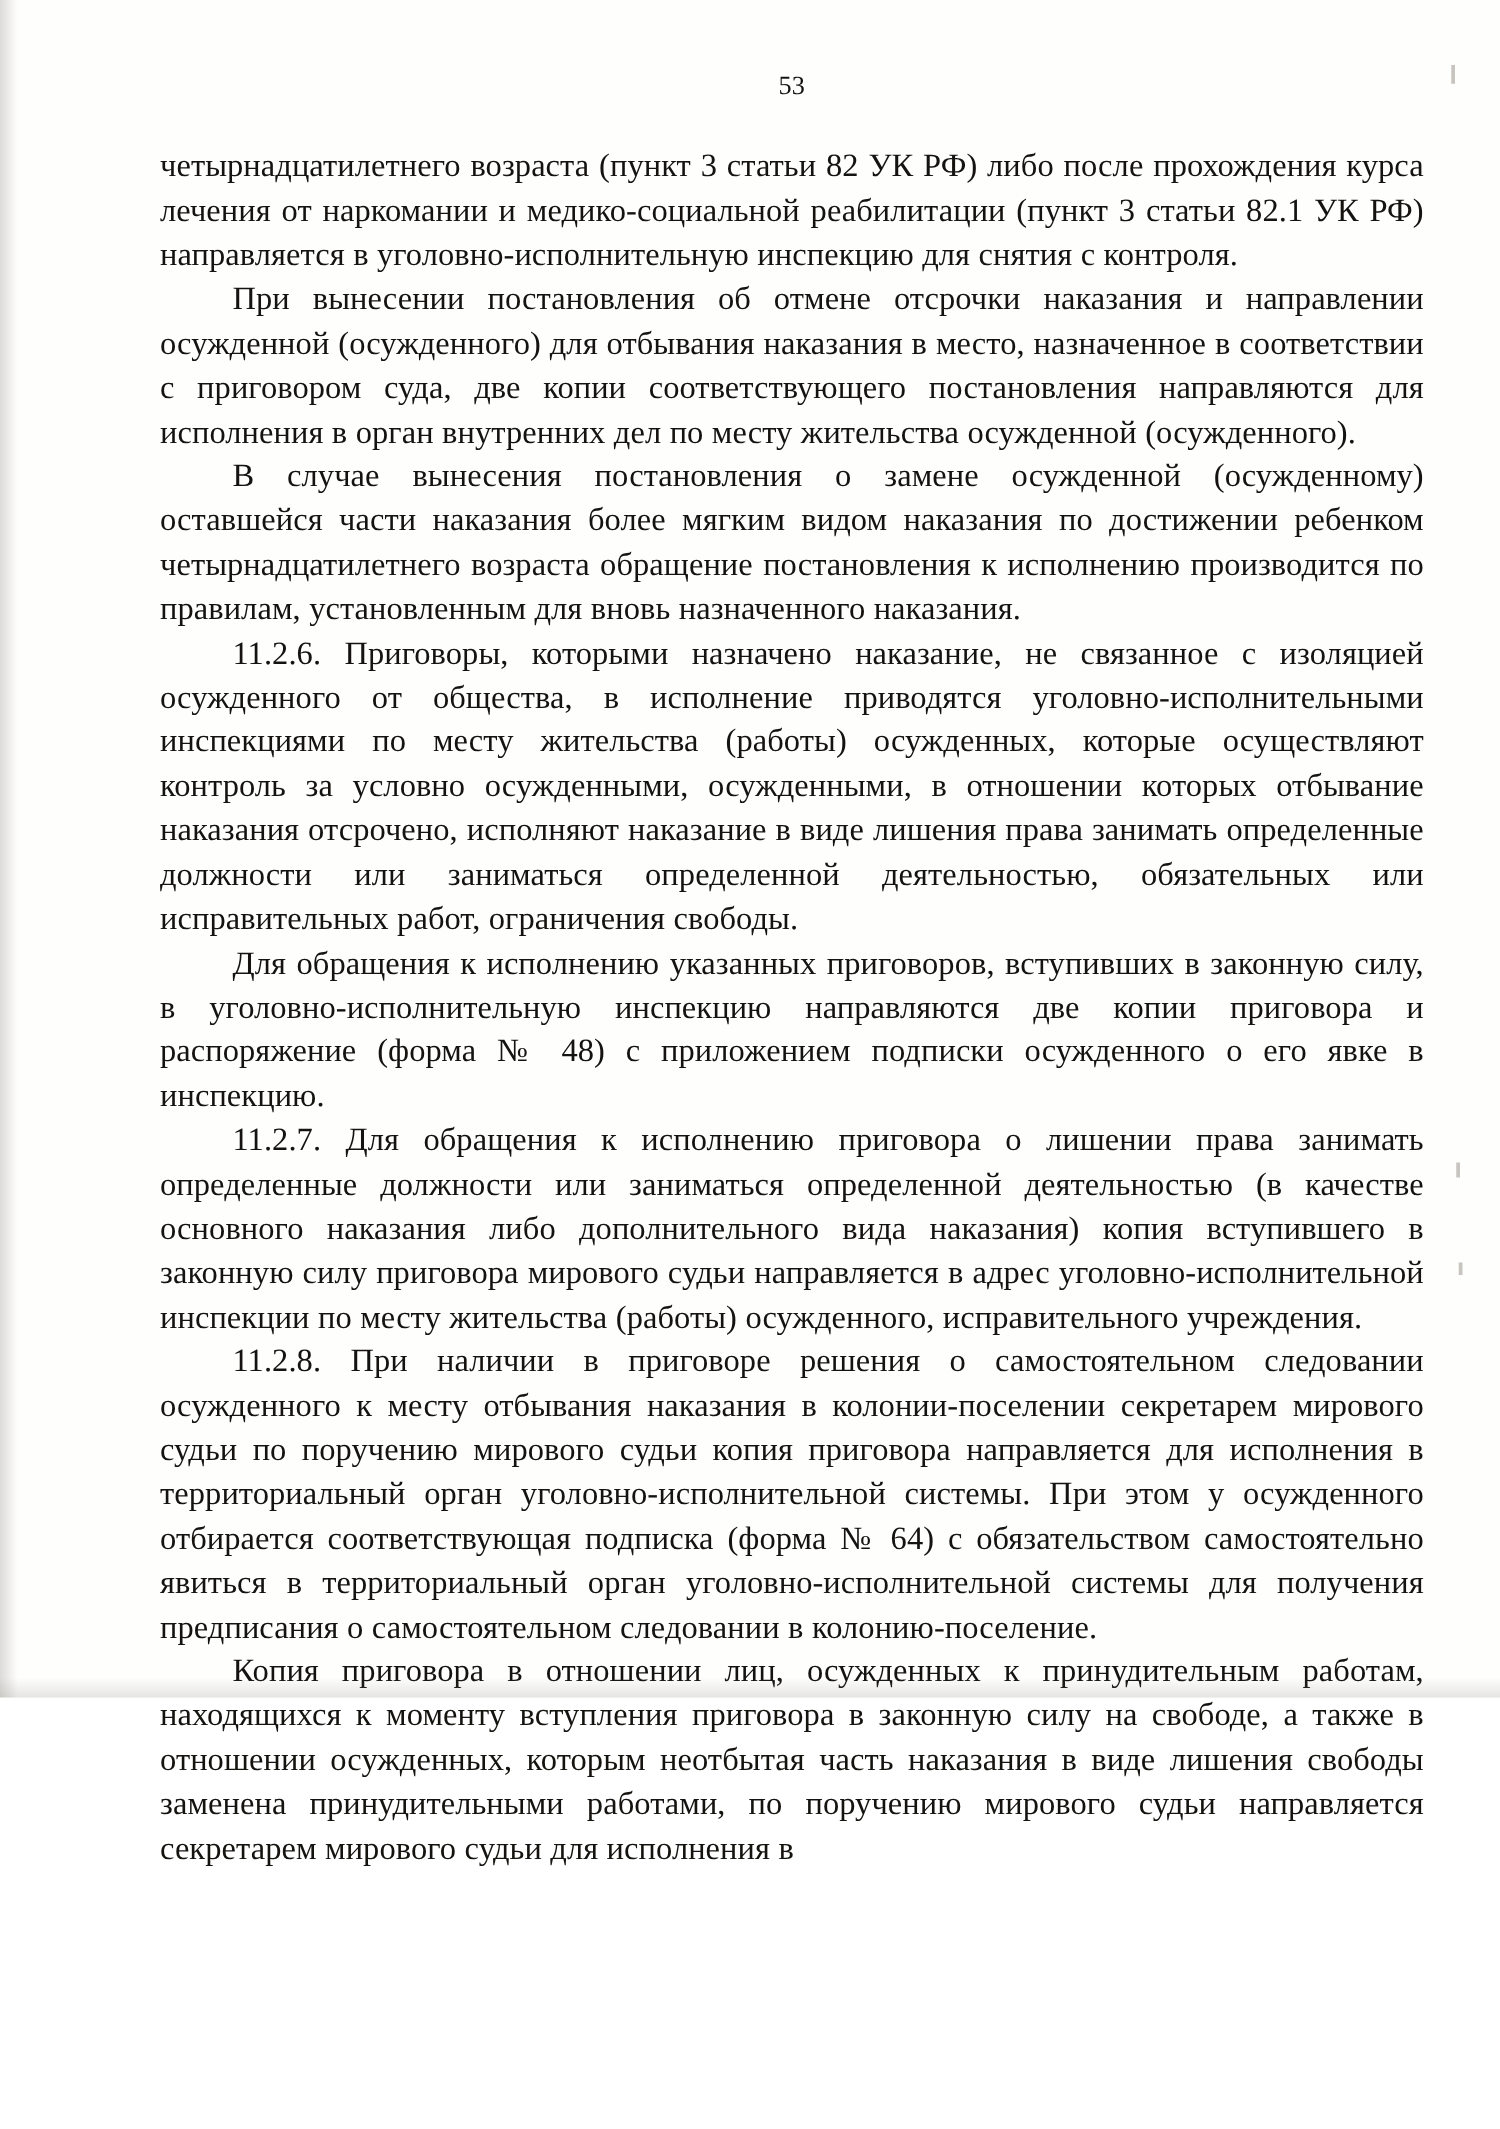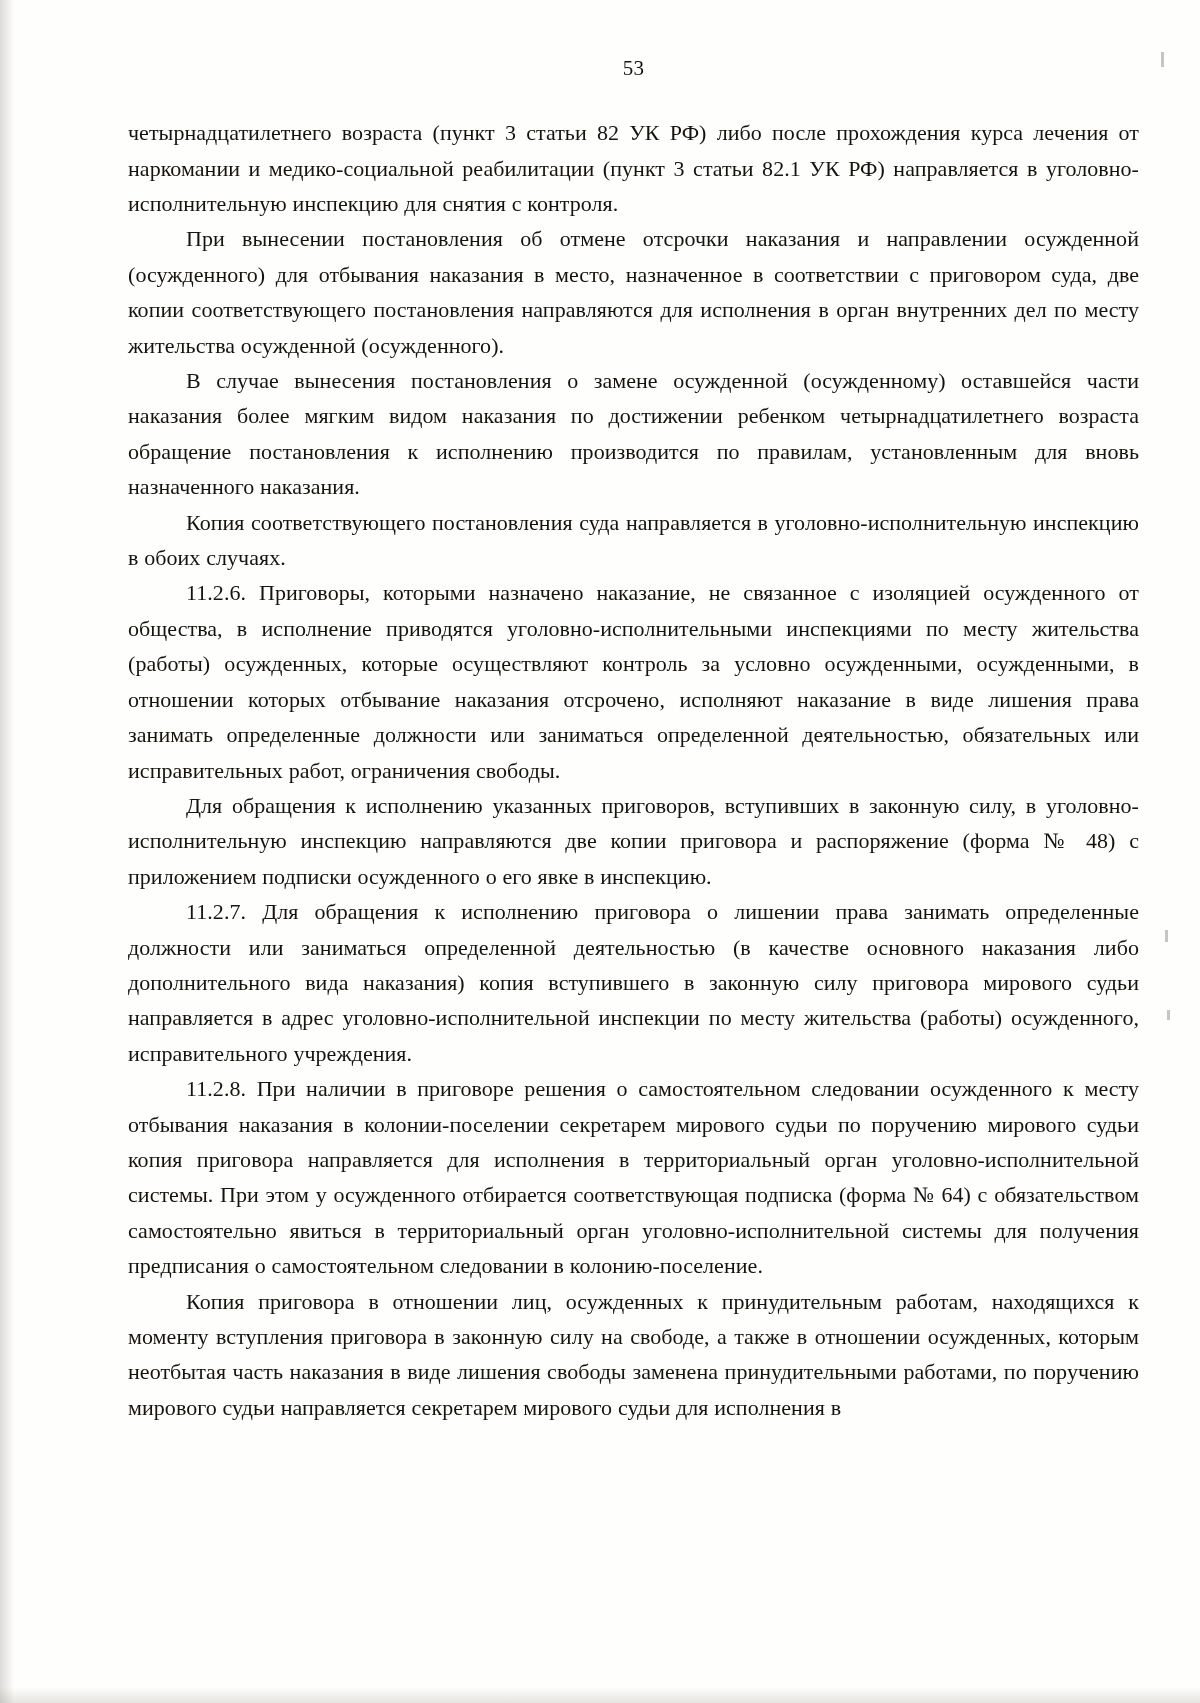--- a/index.html
+++ b/index.html
@@ -11,37 +11,37 @@
     width: 1200px;
     height: 1703px;
     font-family: "Liberation Serif", "DejaVu Serif", serif;
     color: #15130f;
     position: relative;
     overflow: hidden;
   }
   .page {
     position: relative;
     width: 1200px;
-    height: 1703px;
+    height: 1358px;
     box-sizing: border-box;
     padding: 56px 61px 40px 128px;
     background: #fefefd;
   }
   .page-number {
     text-align: center;
     font-size: 21px;
     line-height: 1.2;
     margin: 0 0 34px 0;
     letter-spacing: 0.2px;
   }
   .body-text p {
     margin: 0;
     text-align: justify;
     text-justify: inter-word;
-    font-size: 22px;
+    font-size: 26px;
     line-height: 35.4px;
     text-indent: 58px;
     letter-spacing: 0.05px;
     word-spacing: 0.2px;
     hyphens: none;
   }
   .body-text p.no-indent {
     text-indent: 0;
   }
   
@@ -76,21 +76,20 @@
   <div class="speck s1"></div>
   <div class="speck s2"></div>
   <div class="speck s3"></div>
 
   <div class="page-number">53</div>
 
   <div class="body-text">
     <p class="no-indent">четырнадцатилетнего возраста (пункт 3 статьи 82 УК РФ) либо после прохождения курса лечения от наркомании и медико-социальной реабилитации (пункт 3 статьи 82.1 УК РФ) направляется в уголовно-исполнительную инспекцию для снятия с контроля.</p>
     <p>При вынесении постановления об отмене отсрочки наказания и направлении осужденной (осужденного) для отбывания наказания в место, назначенное в соответствии с приговором суда, две копии соответствующего постановления направляются для исполнения в орган внутренних дел по месту жительства осужденной (осужденного).</p>
     <p>В случае вынесения постановления о замене осужденной (осужденному) оставшейся части наказания более мягким видом наказания по достижении ребенком четырнадцатилетнего возраста обращение постановления к исполнению производится по правилам, установленным для вновь назначенного наказания.</p>
-    <p>Копия соответствующего постановления суда направляется в уголовно-исполнительную инспекцию в обоих случаях.</p>
     <p>11.2.6. Приговоры, которыми назначено наказание, не связанное с изоляцией осужденного от общества, в исполнение приводятся уголовно-исполнительными инспекциями по месту жительства (работы) осужденных, которые осуществляют контроль за условно осужденными, осужденными, в отношении которых отбывание наказания отсрочено, исполняют наказание в виде лишения права занимать определенные должности или заниматься определенной деятельностью, обязательных или исправительных работ, ограничения свободы.</p>
     <p>Для обращения к исполнению указанных приговоров, вступивших в законную силу, в уголовно-исполнительную инспекцию направляются две копии приговора и распоряжение (форма № 48) с приложением подписки осужденного о его явке в инспекцию.</p>
     <p>11.2.7. Для обращения к исполнению приговора о лишении права занимать определенные должности или заниматься определенной деятельностью (в качестве основного наказания либо дополнительного вида наказания) копия вступившего в законную силу приговора мирового судьи направляется в адрес уголовно-исполнительной инспекции по месту жительства (работы) осужденного, исправительного учреждения.</p>
     <p>11.2.8. При наличии в приговоре решения о самостоятельном следовании осужденного к месту отбывания наказания в колонии-поселении секретарем мирового судьи по поручению мирового судьи копия приговора направляется для исполнения в территориальный орган уголовно-исполнительной системы. При этом у осужденного отбирается соответствующая подписка (форма № 64) с обязательством самостоятельно явиться в территориальный орган уголовно-исполнительной системы для получения предписания о самостоятельном следовании в колонию-поселение.</p>
     <p>Копия приговора в отношении лиц, осужденных к принудительным работам, находящихся к моменту вступления приговора в законную силу на свободе, а также в отношении осужденных, которым неотбытая часть наказания в виде лишения свободы заменена принудительными работами, по поручению мирового судьи направляется секретарем мирового судьи для исполнения в</p>
   </div>
 
 </div>
 
 </body></html>

